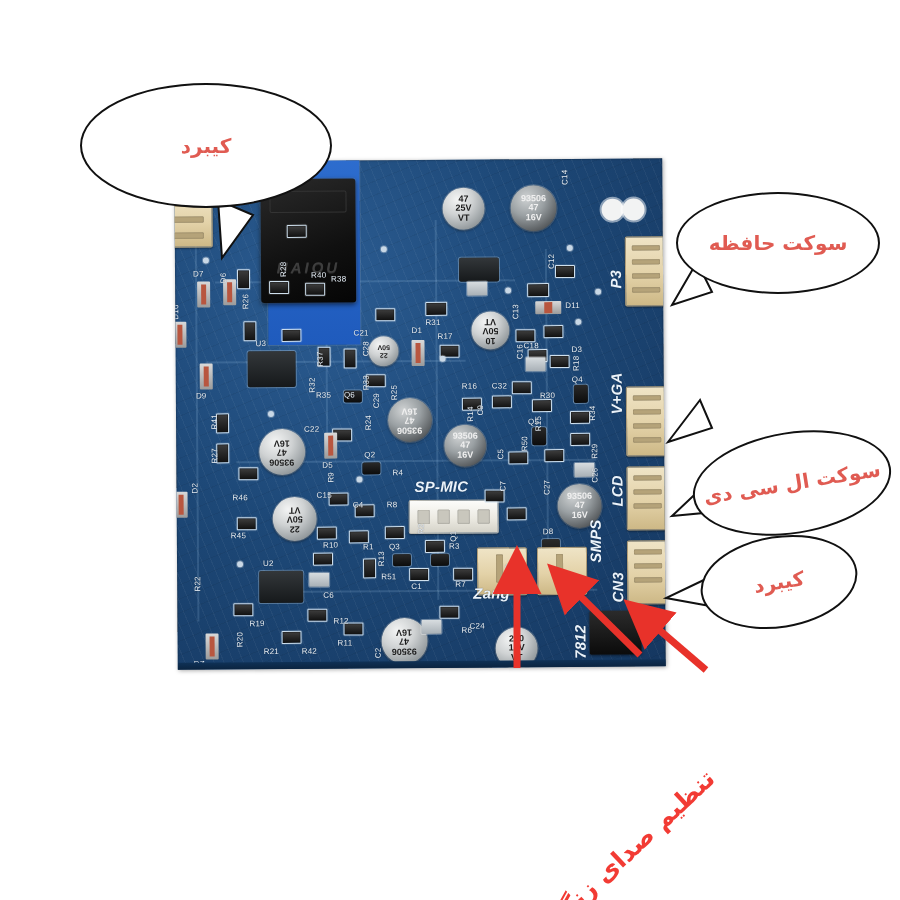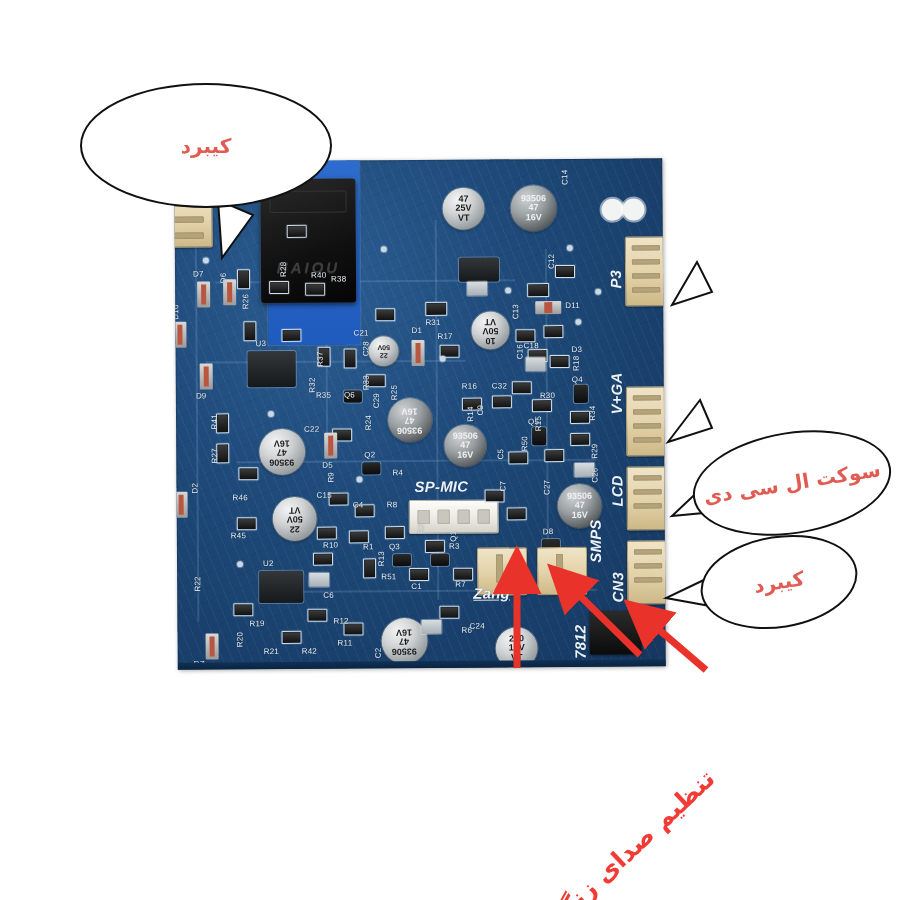--- a/index.html
+++ b/index.html
@@ -290,21 +290,21 @@
     <div class="pad" style="left:264px;top:196px;width:6px;height:6px;"></div>
     <div class="pad" style="left:330px;top:128px;width:6px;height:6px;"></div>
     <div class="pad" style="left:60px;top:400px;width:6px;height:6px;"></div>
 
     <div class="ref big v" style="left:432px;top:130px;">P3</div>
     <div class="ref big v" style="left:432px;top:256px;">V+GA</div>
     <div class="ref big v" style="left:432px;top:348px;">LCD</div>
     <div class="ref big v" style="left:432px;top:444px;">CN3</div>
     <div class="ref big v" style="left:410px;top:404px;">SMPS</div>
     <div class="ref big" style="left:238px;top:318px;">SP-MIC</div>
-    <div class="ref big" style="left:296px;top:425px;text-decoration:underline;">Zang</div>
+    <div class="ref big" style="left:296px;top:425px;">Zang</div>
     <div class="ref big v" style="left:394px;top:500px;">7812</div>
 
     <div class="ref v" style="left:-4px;top:158px;">D10</div>
     <div class="ref" style="left:18px;top:108px;">D7</div>
     <div class="ref v" style="left:44px;top:122px;">D6</div>
     <div class="ref" style="left:20px;top:230px;">D9</div>
     <div class="ref" style="left:146px;top:300px;">D5</div>
     <div class="ref v" style="left:14px;top:332px;">D2</div>
     <div class="ref" style="left:236px;top:166px;">D1</div>
     <div class="ref" style="left:390px;top:142px;">D11</div>
@@ -409,20 +409,24 @@
     <line x1="517" y1="668" x2="517" y2="580" stroke="#e8322a" stroke-width="7" marker-end="url(#ah)"></line>
     <line x1="640" y1="655" x2="572" y2="588" stroke="#e8322a" stroke-width="7" marker-end="url(#ah)"></line>
     <line x1="706" y1="670" x2="650" y2="622" stroke="#e8322a" stroke-width="7" marker-end="url(#ah)"></line>
   </svg>
 
   <div class="callout" style="left:80px;top:83px;width:252px;height:125px;">
     <div class="bubble"></div>
     <div class="txt">کیبرد</div>
   </div>
 
+  <div class="callout" style="left:676px;top:192px;width:204px;height:102px;">
+    <div class="bubble"></div>
+    <div class="txt">سوکت حافظه</div>
+  </div>
 
 
   <div class="callout" style="left:692px;top:432px;width:200px;height:102px;transform:rotate(-9deg);">
     <div class="bubble"></div>
     <div class="txt">سوکت ال سی دی</div>
   </div>
 
   <div class="callout" style="left:700px;top:536px;width:158px;height:92px;transform:rotate(-9deg);">
     <div class="bubble"></div>
     <div class="txt">کیبرد</div>

